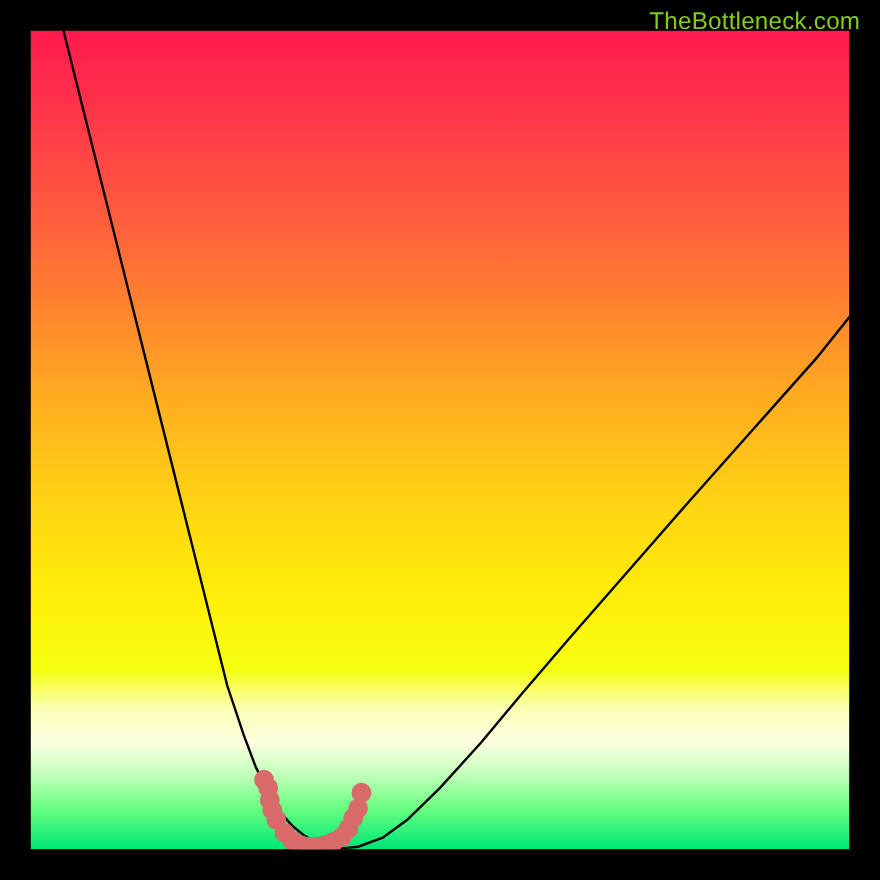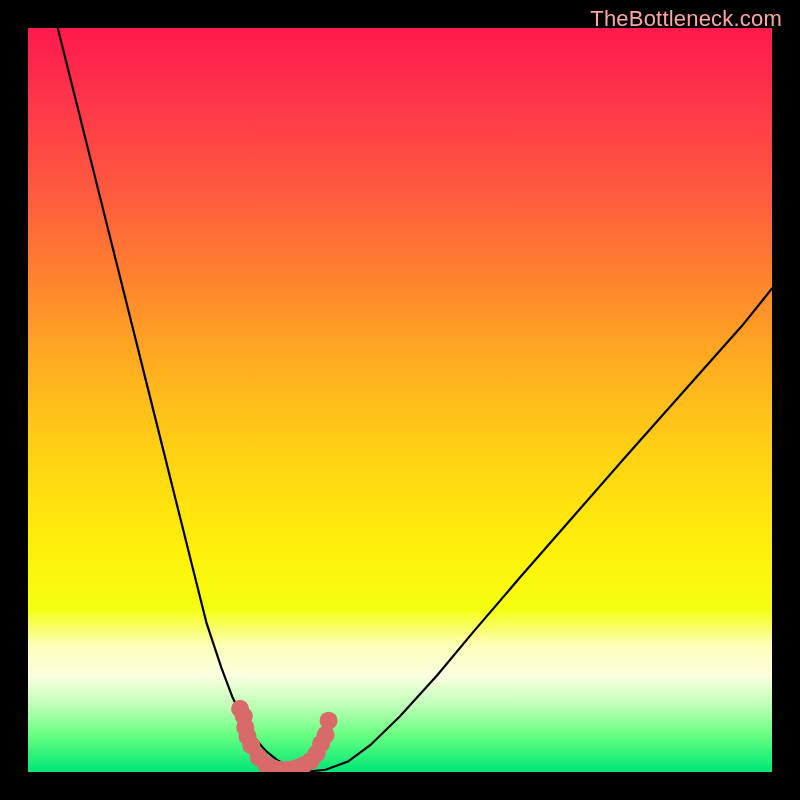--- a/index.html
+++ b/index.html
@@ -36,21 +36,21 @@
       #fcffe0 87%,
       #c0ffb8 91%,
       #68ff80 95%,
       #00e676 100%
     );
   }
   .watermark {
     position: absolute;
     top: 6px;
     right: 18px;
-    color: #fca5a5;
+    color: #84cc16;
     font-size: 22px;
     font-weight: 500;
     letter-spacing: 0.2px;
   }
   svg.curves {
     position: absolute;
     top: 0; left: 0;
     width: 744px; height: 744px;
   }
 </style>

